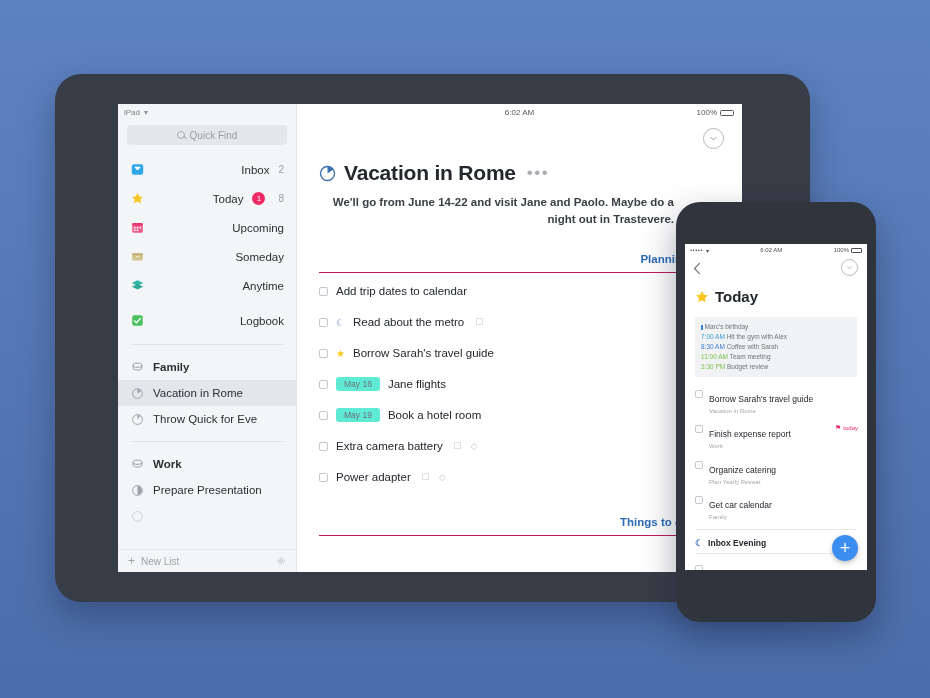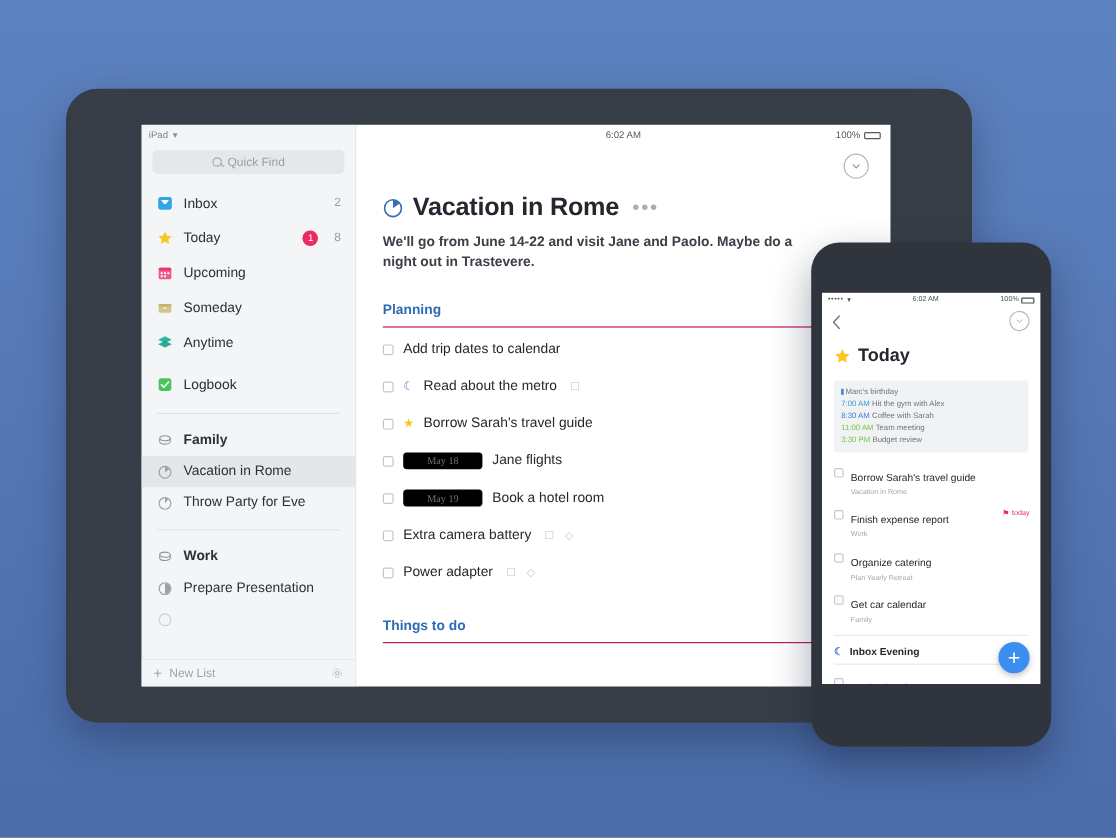--- a/index.html
+++ b/index.html
@@ -11,20 +11,21 @@
   }
 
   
   #ipad-device {
     position: absolute;
     left: 55px; top: 74px;
     width: 755px; height: 528px;
     background: #373d46;
     border-radius: 26px;
     box-shadow: 0 14px 34px rgba(20,30,55,.34);
+    text-align: right;
   }
   #ipad-screen {
     position: absolute;
     left: 63px; top: 30px;
     width: 624px; height: 468px;
     background: #ffffff;
     overflow: hidden;
     display: flex;
   }
   
@@ -130,22 +131,22 @@
     border-bottom: 1px solid #be185d;
     width: 370px;
   }
   .todo {
     display:flex; align-items:center; gap:8px;
     height: 26px; font-size: 11.5px; color:#23272e;
     margin-top: 5px;
   }
   .cbox { width:9px; height:9px; border:1px solid #c3c7cd; border-radius:2px; flex:0 0 9px;}
   .date-chip {
-    background:#000000; color:#6d727a;
-    font-size: 8.5px; border-radius:3px; padding:2px 20px;font-family:Liberation Serif, serif;
+    background:#5eead4; color:#6d727a;
+    font-size: 8.5px; border-radius:3px; padding:2px 8px;
   }
   .star-mini { color:#f5c518; font-size:10px; }
   .moon-mini { color:#4a79c7; font-size:10px; }
   .attach { color:#c2c6cc; font-size:9px; margin-left:3px;}
 
   
   #iphone-device {
     position:absolute;
     left: 676px; top: 202px;
     width: 200px; height: 420px;
@@ -317,21 +318,21 @@
           <circle cx="8" cy="8" r="6" fill="none" stroke="#9aa0a8" stroke-width="1.2"></circle>
           <path d="M8 8V2.6A5.4 5.4 0 0 1 12.4 5z" fill="#9aa0a8"></path>
         </svg>
         <span>Vacation in Rome</span>
       </div>
       <div class="proj-row">
         <svg class="ico" viewBox="0 0 16 16">
           <circle cx="8" cy="8" r="6" fill="none" stroke="#9aa0a8" stroke-width="1.2"></circle>
           <path d="M8 8V2.6A5.4 5.4 0 0 1 11.2 3.8z" fill="#9aa0a8"></path>
         </svg>
-        <span>Throw Party for Eve</span>
+        <span>Throw Quick for Eve</span>
       </div>
 
       <div class="divider"></div>
 
       <div class="group-head">
         <svg class="ico" viewBox="0 0 16 16">
           <ellipse cx="8" cy="5.2" rx="5.4" ry="2.6" fill="none" stroke="#8e939b" stroke-width="1.1"></ellipse>
           <path d="M2.6 5.2v3.4c0 1.45 2.42 2.6 5.4 2.6s5.4-1.15 5.4-2.6V5.2" fill="none" stroke="#8e939b" stroke-width="1.1"></path>
         </svg>
         <span>Work</span>

